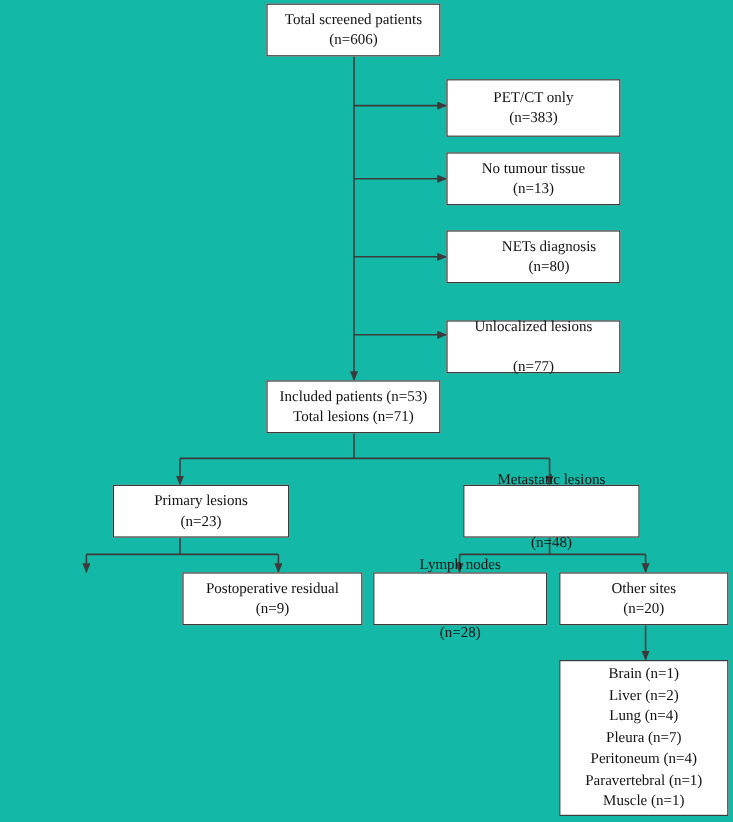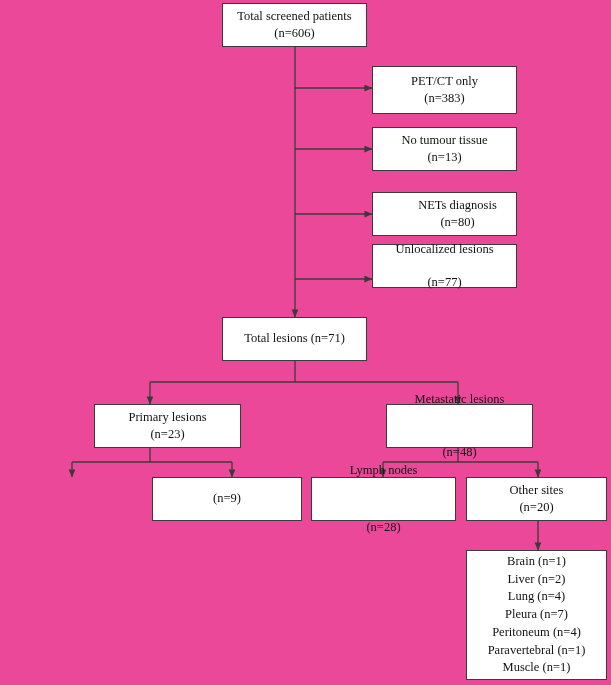--- a/index.html
+++ b/index.html
@@ -4,21 +4,21 @@
 <style>
   html, body {
     margin: 0;
     padding: 0;
     background: #ffffff;
   }
   #flowchart {
     position: relative;
     width: 611px;
     height: 685px;
-    background: #ec4899;
+    background: #14b8a6;
     font-family: "Liberation Serif", "DejaVu Serif", serif;
     overflow: hidden;
   }
   #connectors {
     position: absolute;
     left: 0;
     top: 0;
     width: 611px;
     height: 685px;
   }
@@ -96,39 +96,41 @@
     <span class="line">(n=383)</span>
   </div>
   <div class="node" style="left:372px; top:127px; width:145px; height:44px;">
     <span class="line">No tumour tissue</span>
     <span class="line">(n=13)</span>
   </div>
   <div class="node" style="left:372px; top:192px; width:145px; height:44px;padding-left:26px;">
     <span class="line">NETs diagnosis</span>
     <span class="line">(n=80)</span>
   </div>
-  <div class="node" style="left:372px; top:244px; width:145px; height:44px;gap:16px;">
+  <div class="node" style="left:372px; top:267px; width:145px; height:44px;gap:16px;">
     <span class="line">Unlocalized lesions</span>
     <span class="line">(n=77)</span>
   </div>
 
   <div class="node" style="left:222px; top:317px; width:145px; height:44px;">
+    <span class="line">Included patients (n=53)</span>
     <span class="line">Total lesions (n=71)</span>
   </div>
 
   <div class="node" style="left:94px; top:404px; width:147px; height:44px;">
     <span class="line">Primary lesions</span>
     <span class="line">(n=23)</span>
   </div>
   <div class="node" style="left:386px; top:404px; width:147px; height:44px;gap:36px;">
     <span class="line">Metastatic lesions</span>
     <span class="line">(n=48)</span>
   </div>
 
   <div class="node" style="left:152px; top:477px; width:150px; height:44px;">
+    <span class="line">Postoperative residual</span>
     <span class="line">(n=9)</span>
   </div>
   <div class="node" style="left:311px; top:477px; width:145px; height:44px;gap:40px;">
     <span class="line">Lymph nodes</span>
     <span class="line">(n=28)</span>
   </div>
   <div class="node" style="left:466px; top:477px; width:141px; height:44px;">
     <span class="line">Other sites</span>
     <span class="line">(n=20)</span>
   </div>

